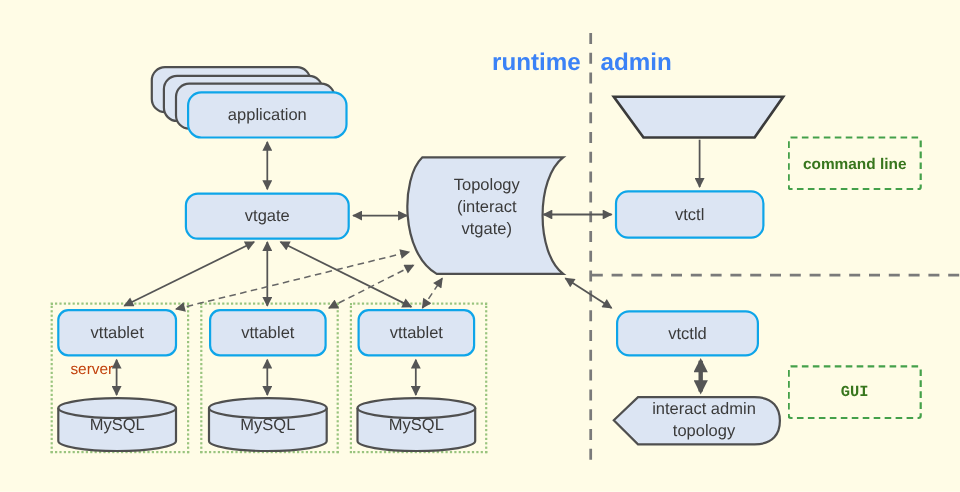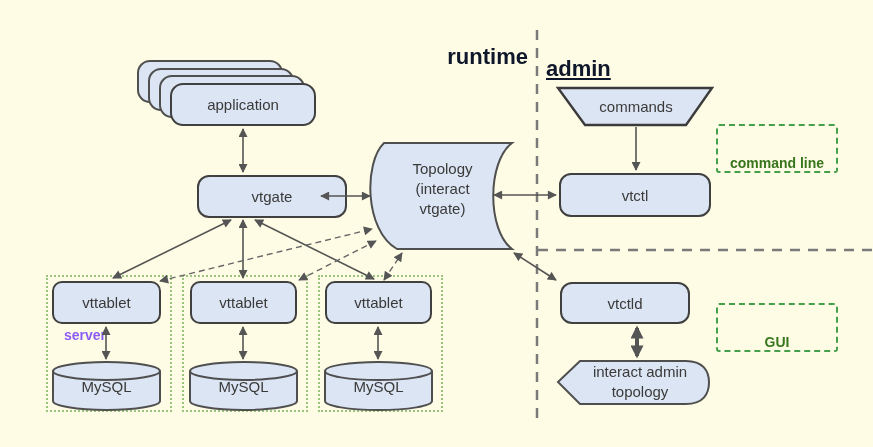--- a/index.html
+++ b/index.html
@@ -4,95 +4,95 @@
 <style>
   html,body { margin:0; padding:0; }
   body { font-family:"Liberation Sans", sans-serif; }
   #canvas {
     position:relative; width:873px; height:447px;
     background:#FFFCE6; overflow:hidden;
   }
   svg.layer { position:absolute; left:0; top:0; z-index:3; pointer-events:none; }
   .node {
     position:absolute; box-sizing:border-box;
-    background:#DCE5F3; border:2px solid #404040; border-radius:12px;
+    background:#DCE5F3; border:2px solid #0ea5e9; border-radius:12px;
     display:flex; align-items:center; justify-content:center;
     font-size:15px; color:#3A3A3A; z-index:2;
   }
   .applayer {
     position:absolute; box-sizing:border-box; width:146px; height:43px;
     background:#DCE5F3; border:2px solid #4F4F4F; border-radius:13px; z-index:2;
   }
   .dotted-group {
     position:absolute; box-sizing:border-box;
     border:2px dotted #99C47E; z-index:1;
   }
   .dashed-group {
     position:absolute; box-sizing:border-box;
     border:2px dashed #44A04A; border-radius:3px;
-    display:flex; align-items:flex-end; justify-content:center;
+    display:flex; align-items:center; justify-content:center;
     color:#38761D; font-weight:bold; font-size:14px; z-index:2;
   }
   .svg-label {
     position:absolute; text-align:center; font-size:15px; color:#3A3A3A;
     line-height:20px; z-index:4;
   }
   .section-label {
-    position:absolute; font-size:22px; font-weight:bold; color:#0f172a; z-index:2;
+    position:absolute; font-size:22px; font-weight:bold; color:#3b82f6; z-index:2;
   }
   .server-label {
-    position:absolute; font-size:14px; font-weight:bold; color:#8b5cf6; z-index:2;
+    position:absolute; font-size:14px; font-weight:normal; color:#c2410c; z-index:2;
   }
 </style>
 </head>
 <body>
 
 <div id="canvas">
 
   <div class="section-label" style="right:345px; top:44px;">runtime</div>
-  <div class="section-label" style="left:546px; top:56px;text-decoration:underline;">admin</div>
+  <div class="section-label" style="left:546px; top:44px;">admin</div>
 
   <div class="dotted-group" style="left:46px;  top:275px; width:126px; height:137px;"></div>
   <div class="dotted-group" style="left:182px; top:275px; width:126px; height:137px;"></div>
   <div class="dotted-group" style="left:318px; top:275px; width:125px; height:137px;"></div>
   <div class="server-label" style="left:64px; top:327px;">server</div>
 
   <div class="applayer" style="left:137px; top:60px;"></div>
   <div class="applayer" style="left:148px; top:68px;"></div>
   <div class="applayer" style="left:159px; top:75px;"></div>
   <div class="node" style="left:170px; top:83px; width:146px; height:43px; border-radius:13px;">
     <span>application</span>
   </div>
 
-  <div class="node" style="left:168px; top:175px; width:150px; height:43px;margin-left:29px;">
+  <div class="node" style="left:168px; top:175px; width:150px; height:43px;">
     <span>vtgate</span>
   </div>
 
-  <div class="node" style="left:559px; top:173px; width:152px; height:44px;">
+  <div class="node" style="left:559px; top:173px; width:136px; height:44px;">
     <span>vtctl</span>
   </div>
 
   <div class="node" style="left:560px; top:282px; width:130px; height:42px;">
     <span>vtctld</span>
   </div>
 
   <div class="node" style="left:52px; top:281px; width:109px; height:43px; border-radius:10px;">
     <span>vttablet</span>
   </div>
   <div class="node" style="left:190px; top:281px; width:107px; height:43px; border-radius:10px;">
     <span>vttablet</span>
   </div>
   <div class="node" style="left:325px; top:281px; width:107px; height:43px; border-radius:10px;">
     <span>vttablet</span>
   </div>
 
   <div class="dashed-group" style="left:716px; top:124px; width:122px; height:49px;">
     <span>command line</span>
   </div>
-  <div class="dashed-group" style="left:716px; top:303px; width:122px; height:49px;">
+  <div class="dashed-group" style="left:716px; top:332px; width:122px; height:49px;font-family:Liberation Mono, monospace;">
     <span>GUI</span>
   </div>
 
   <svg class="layer" width="873" height="447" viewBox="0 0 873 447">
     <defs>
       <marker id="arr" viewBox="0 0 10 10" refX="9" refY="5" markerWidth="10" markerHeight="9" markerUnits="userSpaceOnUse" orient="auto-start-reverse">
         <path d="M0,0 L10,5 L0,10 z" fill="#555555"></path>
       </marker>
       <marker id="arrT" viewBox="0 0 10 10" refX="8" refY="5" markerWidth="14" markerHeight="13" markerUnits="userSpaceOnUse" orient="auto-start-reverse">
         <path d="M0,0 L10,5 L0,10 z" fill="#555555"></path>
@@ -142,21 +142,20 @@
       <line x1="299" y1="280" x2="376" y2="241" marker-start="url(#arr)" marker-end="url(#arr)"></line>
       <line x1="384" y1="280" x2="402" y2="253" marker-start="url(#arr)" marker-end="url(#arr)"></line>
     </g>
   </svg>
 
   <div class="svg-label" style="left:380px; top:159px; width:125px;">
     <div>Topology</div>
     <div>(interact</div>
     <div>vtgate)</div>
   </div>
-  <div class="svg-label" style="left:575px; top:97px; width:122px;">commands</div>
   <div class="svg-label" style="left:575px; top:362px; width:130px;">
     <div>interact admin</div>
     <div>topology</div>
   </div>
   <div class="svg-label" style="left:53px; top:377px; width:107px;">MySQL</div>
   <div class="svg-label" style="left:190px; top:377px; width:107px;">MySQL</div>
   <div class="svg-label" style="left:325px; top:377px; width:107px;">MySQL</div>
 
 </div>
 

